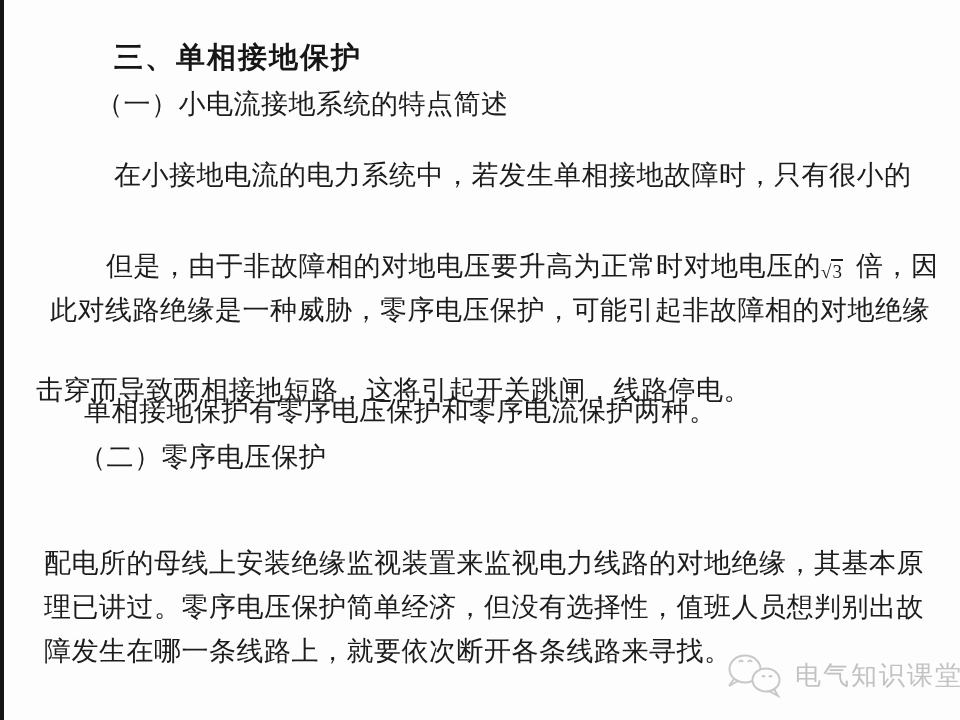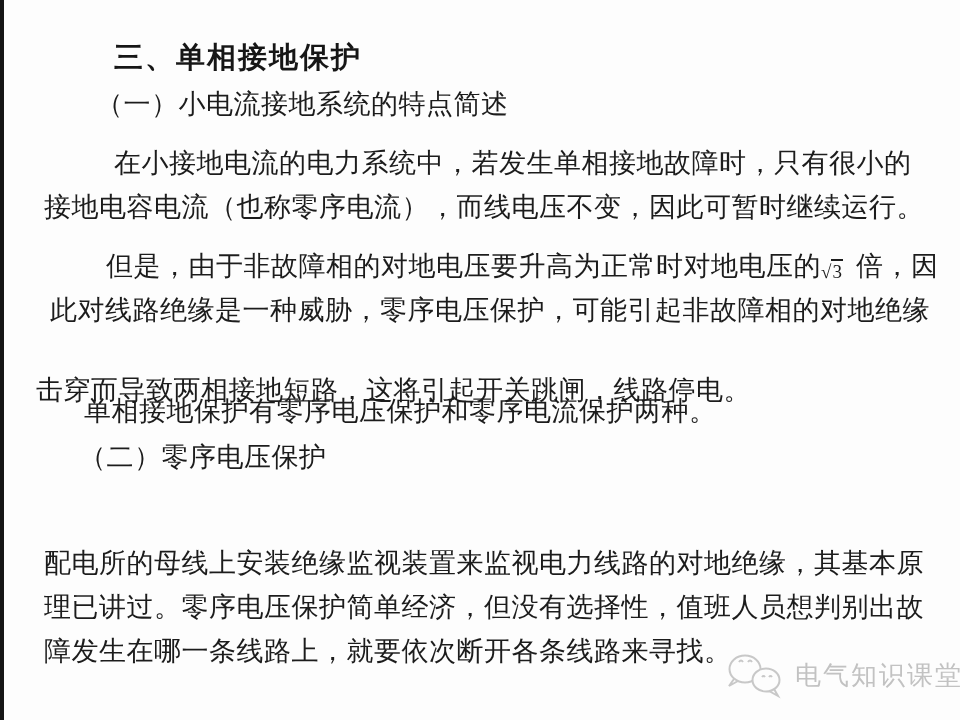--- a/index.html
+++ b/index.html
@@ -36,21 +36,21 @@
     color: #161616;
   }
   .textline {
     position: absolute;
     font-size: 27px;
     letter-spacing: 0.5px;
     line-height: 32px;
     white-space: nowrap;
   }
   .sub1 { left: 96px;  top: 88px;  }
-  .p1l1 { left: 114px; top: 147px; }
+  .p1l1 { left: 114px; top: 159px; }
   .p1l2 { left: 44px;  top: 191px; }
   .p2l1 { left: 106px; top: 250px; }
   .p2l2 { left: 50px;  top: 294px; }
   .p2l3 { left: 36px;  top: 338px; margin-top: 36px; }
   .p3   { left: 84px;  top: 395px; }
   .sub2 { left: 79px;  top: 441px; }
   .p4l1 { left: 96px;  top: 503px; }
   .p4l2 { left: 44px;  top: 547px; }
   .p4l3 { left: 44px;  top: 591px; }
   .p4l4 { left: 44px;  top: 635px; }
@@ -92,21 +92,20 @@
 <div class="slide">
 
   <div class="frame-bar left"></div>
   <div class="frame-bar right"></div>
 
   <h1 class="title">三、单相接地保护</h1>
 
   <div class="textline sub1">（一）小电流接地系统的特点简述</div>
 
   <div class="textline p1l1">在小接地电流的电力系统中，若发生单相接地故障时，只有很小的</div>
-  <div class="textline p1l2">接地电容电流（也称零序电流），而线电压不变，因此可暂时继续运行。</div>
 
   <div class="textline p2l1"><span>但是，由于非故障相的对地电压要升高为正常时对地电压的</span><span class="sqrt"><span class="radsign">√</span><span class="radicand">3</span></span><span class="after-sqrt">倍，因</span></div>
   <div class="textline p2l2">此对线路绝缘是一种威胁，零序电压保护，可能引起非故障相的对地绝缘</div>
   <div class="textline p2l3">击穿而导致两相接地短路，这将引起开关跳闸，线路停电。</div>
 
   <div class="textline p3">单相接地保护有零序电压保护和零序电流保护两种。</div>
 
   <div class="textline sub2">（二）零序电压保护</div>
 
   <div class="textline p4l2">配电所的母线上安装绝缘监视装置来监视电力线路的对地绝缘，其基本原</div>

